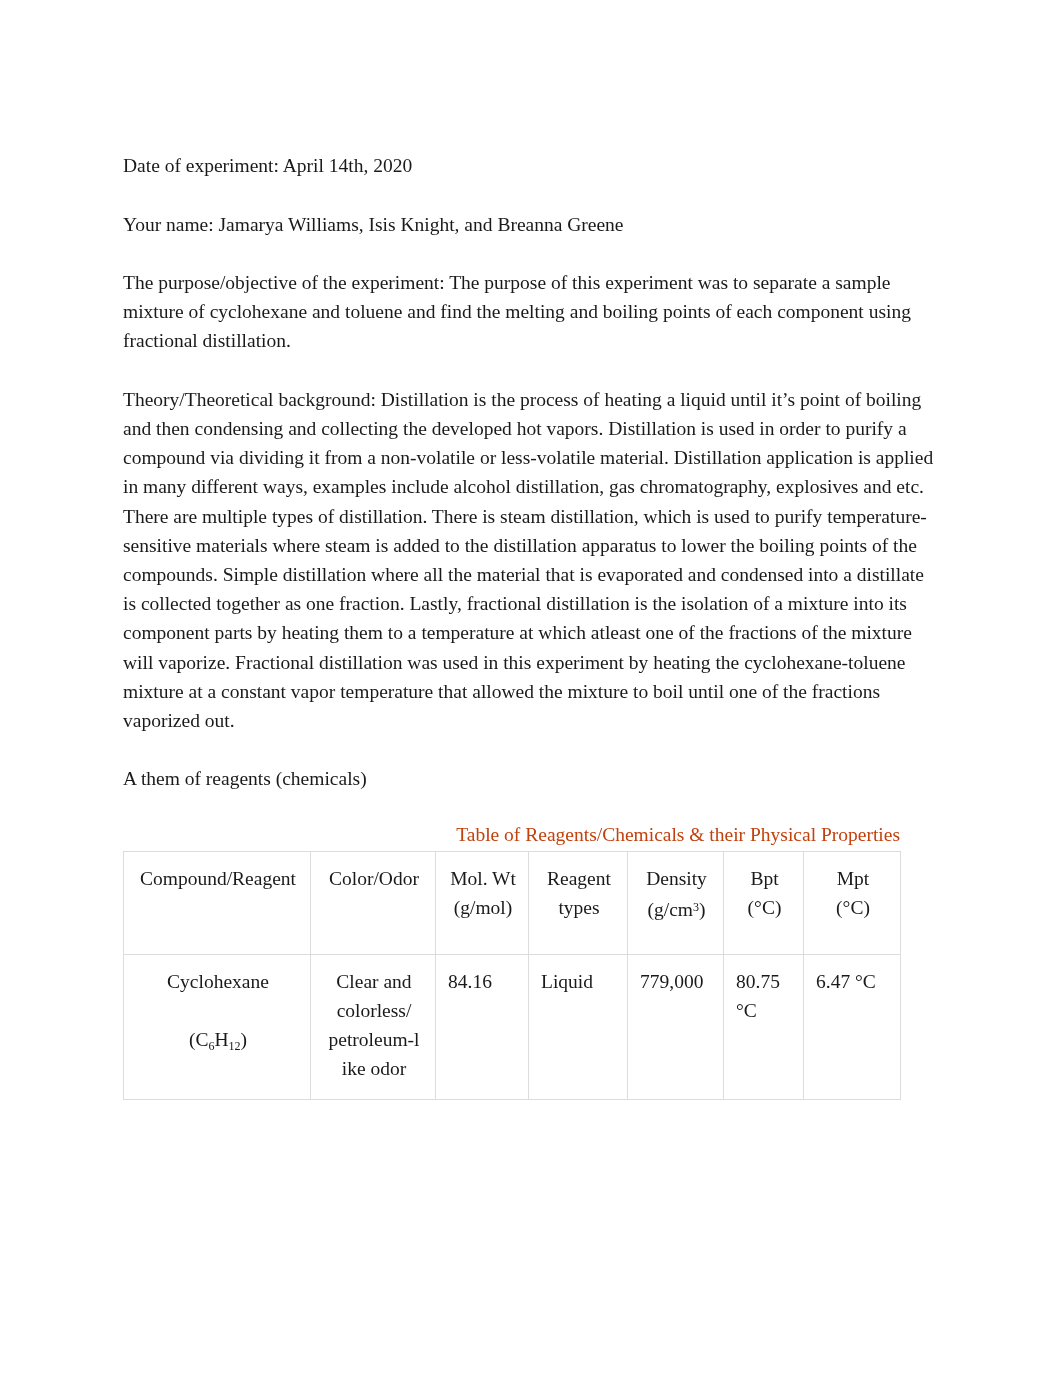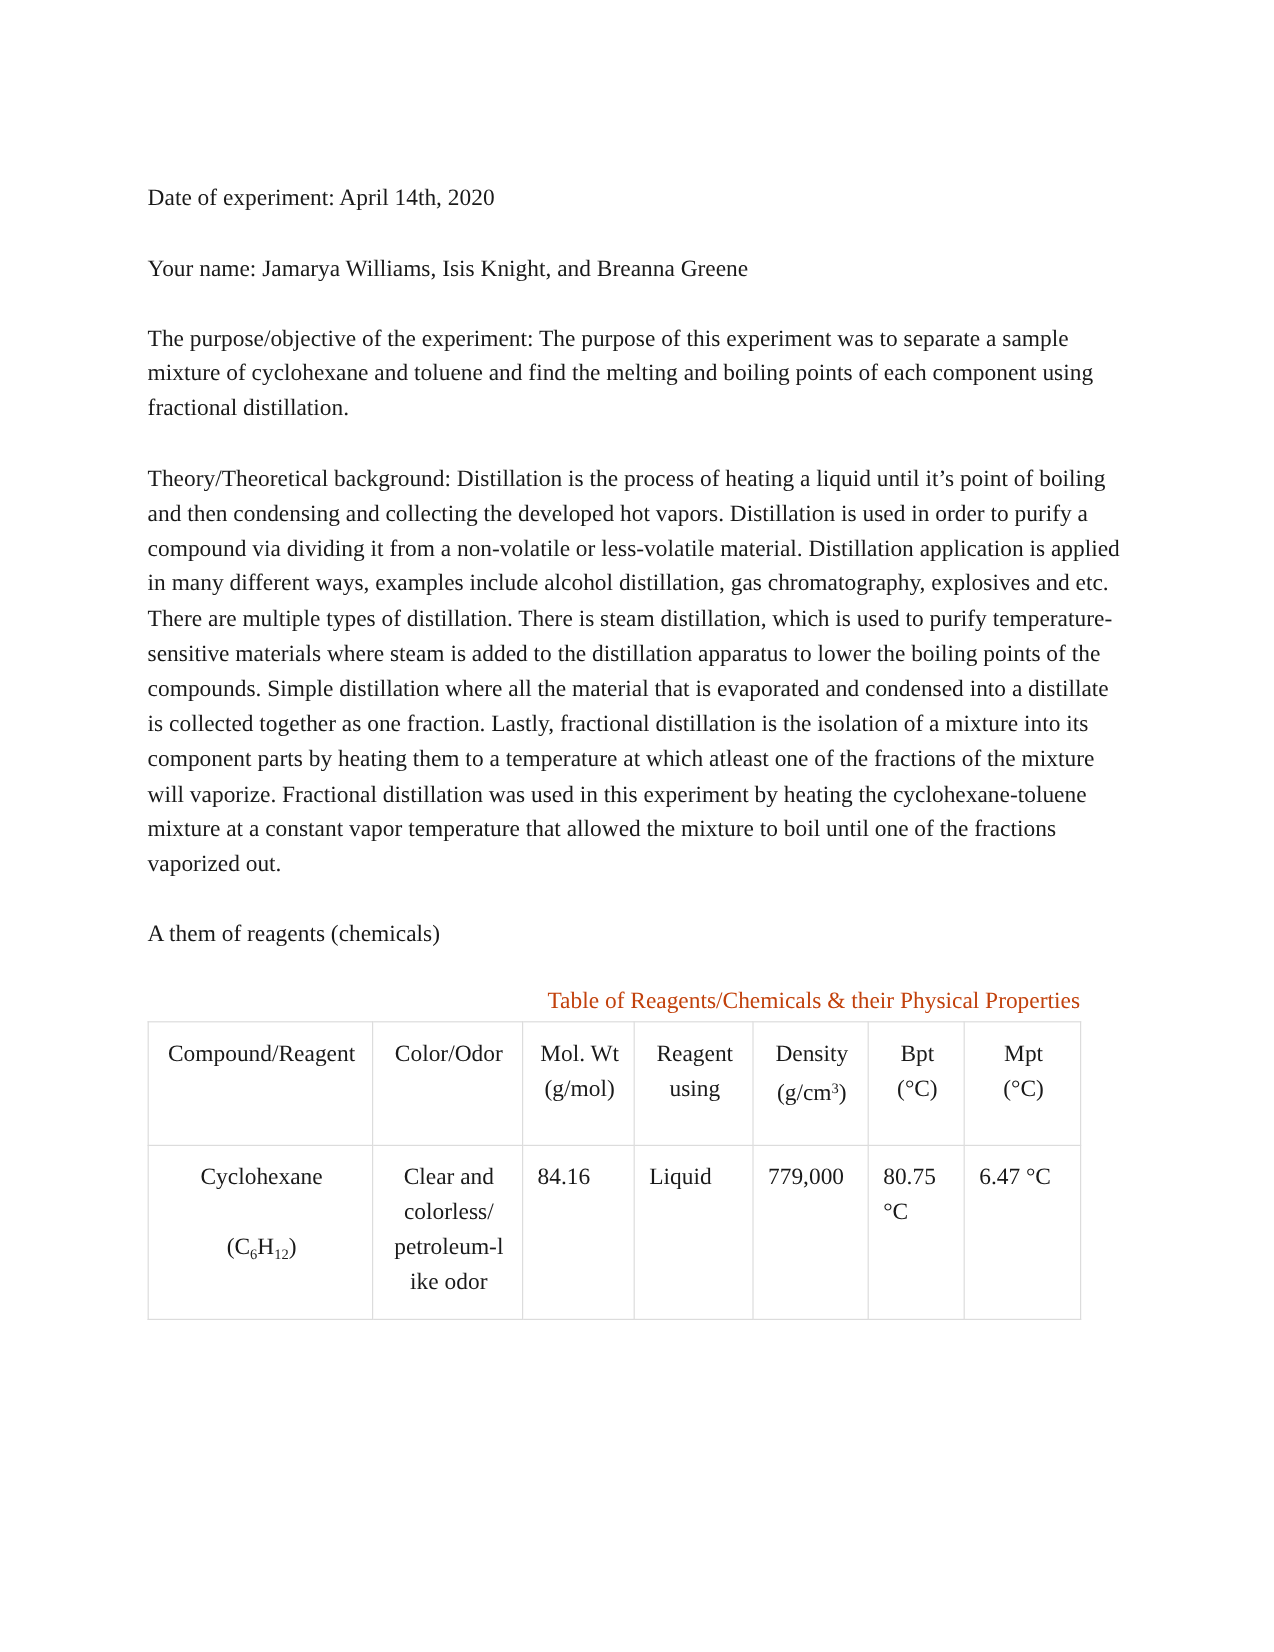--- a/index.html
+++ b/index.html
@@ -134,21 +134,21 @@
           </td>
           <td>
             <span class="cell-line">Color/Odor</span>
           </td>
           <td>
             <span class="cell-line">Mol. Wt</span>
             <span class="cell-line">(g/mol)</span>
           </td>
           <td>
             <span class="cell-line">Reagent</span>
-            <span class="cell-line">using</span>
+            <span class="cell-line">types</span>
           </td>
           <td>
             <span class="cell-line">Density</span>
             <span class="cell-line">(g/cm<span class="sup">3</span>)</span>
           </td>
           <td>
             <span class="cell-line">Bpt</span>
             <span class="cell-line">(°C)</span>
           </td>
           <td>

